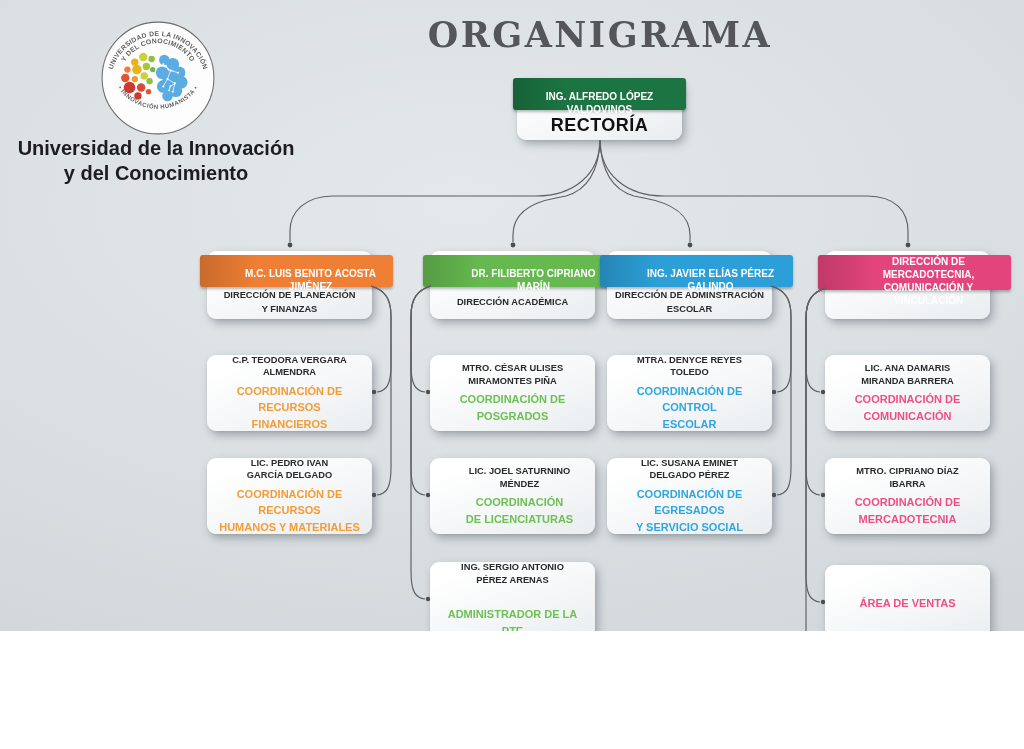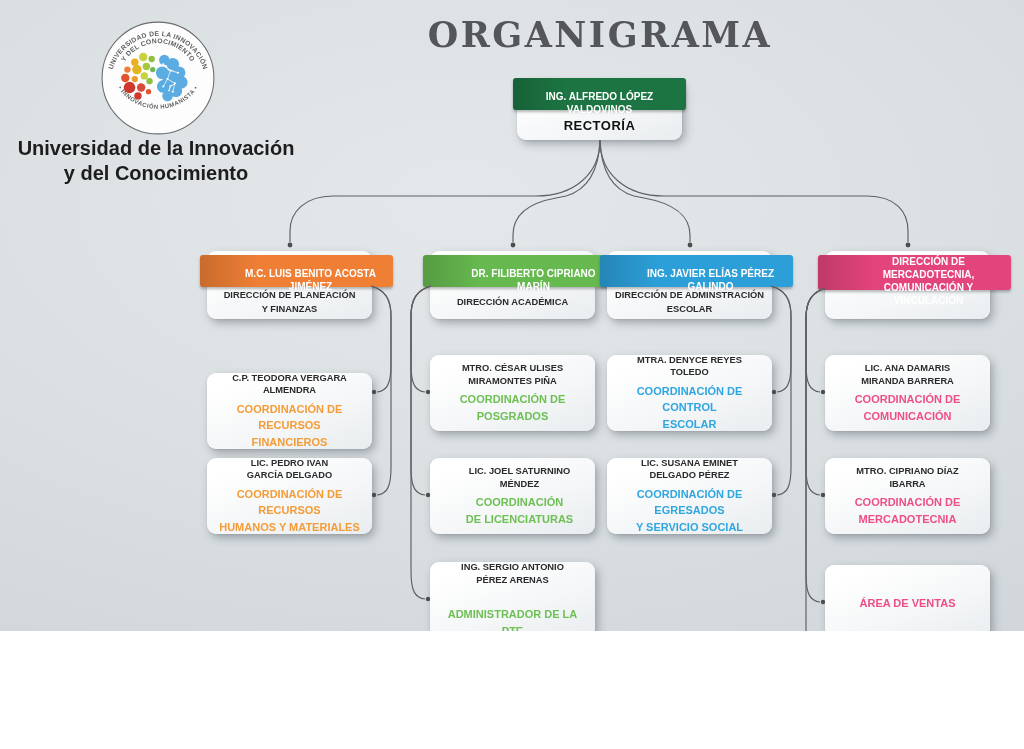--- a/index.html
+++ b/index.html
@@ -19,21 +19,21 @@
     box-shadow:3px 4px 8px rgba(85,95,105,.45), 0 1px 2px rgba(0,0,0,.08);}
   .bar{position:absolute;border-radius:3px;display:flex;align-items:center;justify-content:center;
     box-shadow:0 2px 3px rgba(0,0,0,.28);}
   .bar::after{content:"";position:absolute;inset:0;border-radius:inherit;
     background:linear-gradient(90deg,rgba(0,0,0,.16),rgba(255,255,255,0) 30%);}
   .bar span{position:relative;z-index:1;color:#fff;font-weight:bold;font-size:10px;
     line-height:1.3;text-align:center;white-space:pre-line;padding:0 2px;margin-top:17px;}
   .root-card{left:517px;top:80px;height:60px;}
   .root-card .bar{left:-4px;right:-4px;top:-2px;height:32px;}
   .root-unit{position:absolute;left:0;right:0;top:30px;bottom:0;display:flex;align-items:center;
-    justify-content:center;font-weight:bold;font-size:13px;color:#111;letter-spacing:.5px;}
+    justify-content:center;font-weight:bold;font-size:18px;color:#111;letter-spacing:.5px;}
   .head-card{top:251px;height:68px;}
   .head-card .bar{left:-7px;width:100%;top:4px;height:32px;padding-left:28px;}
   .head-card.tall-bar .bar{height:35px;}
   .head-unit{position:absolute;left:4px;right:4px;top:37px;bottom:2px;display:flex;align-items:center;
     justify-content:center;font-weight:bold;font-size:9.3px;line-height:1.45;color:#2a2a2c;
     text-align:center;white-space:pre-line;}
   .child{height:76px;display:flex;flex-direction:column;align-items:center;justify-content:center;
     gap:4px;padding:4px 6px;box-sizing:border-box;}
   .nm{font-weight:bold;font-size:9.3px;line-height:1.35;color:#2a2a2c;text-align:center;white-space:pre-line;}
   .rl{font-weight:bold;font-size:11px;line-height:1.5;text-align:center;white-space:pre-line;}
@@ -117,21 +117,21 @@
   </div>
 
   <div class="card head-card" style="left:207px;">
     <div class="bar" style="background: rgb(239, 127, 53);">
       <span>M.C. LUIS BENITO ACOSTA
 JIMÉNEZ</span>
     </div>
     <div class="head-unit">DIRECCIÓN DE PLANEACIÓN
 Y FINANZAS</div>
   </div>
-  <div class="card child" style="left:207px;top:373px;">
+  <div class="card child" style="left:207px;top:355px;">
     <div class="nm">C.P. TEODORA VERGARA
 ALMENDRA</div>
     <div class="rl" style="color: rgb(244, 156, 56);">COORDINACIÓN DE RECURSOS
 FINANCIEROS</div>
   </div>
   <div class="card child" style="left:207px;top:458px;">
     <div class="nm">LIC. PEDRO IVAN
 GARCÍA DELGADO</div>
     <div class="rl" style="color: rgb(244, 156, 56);">COORDINACIÓN DE RECURSOS
 HUMANOS Y MATERIALES</div>

